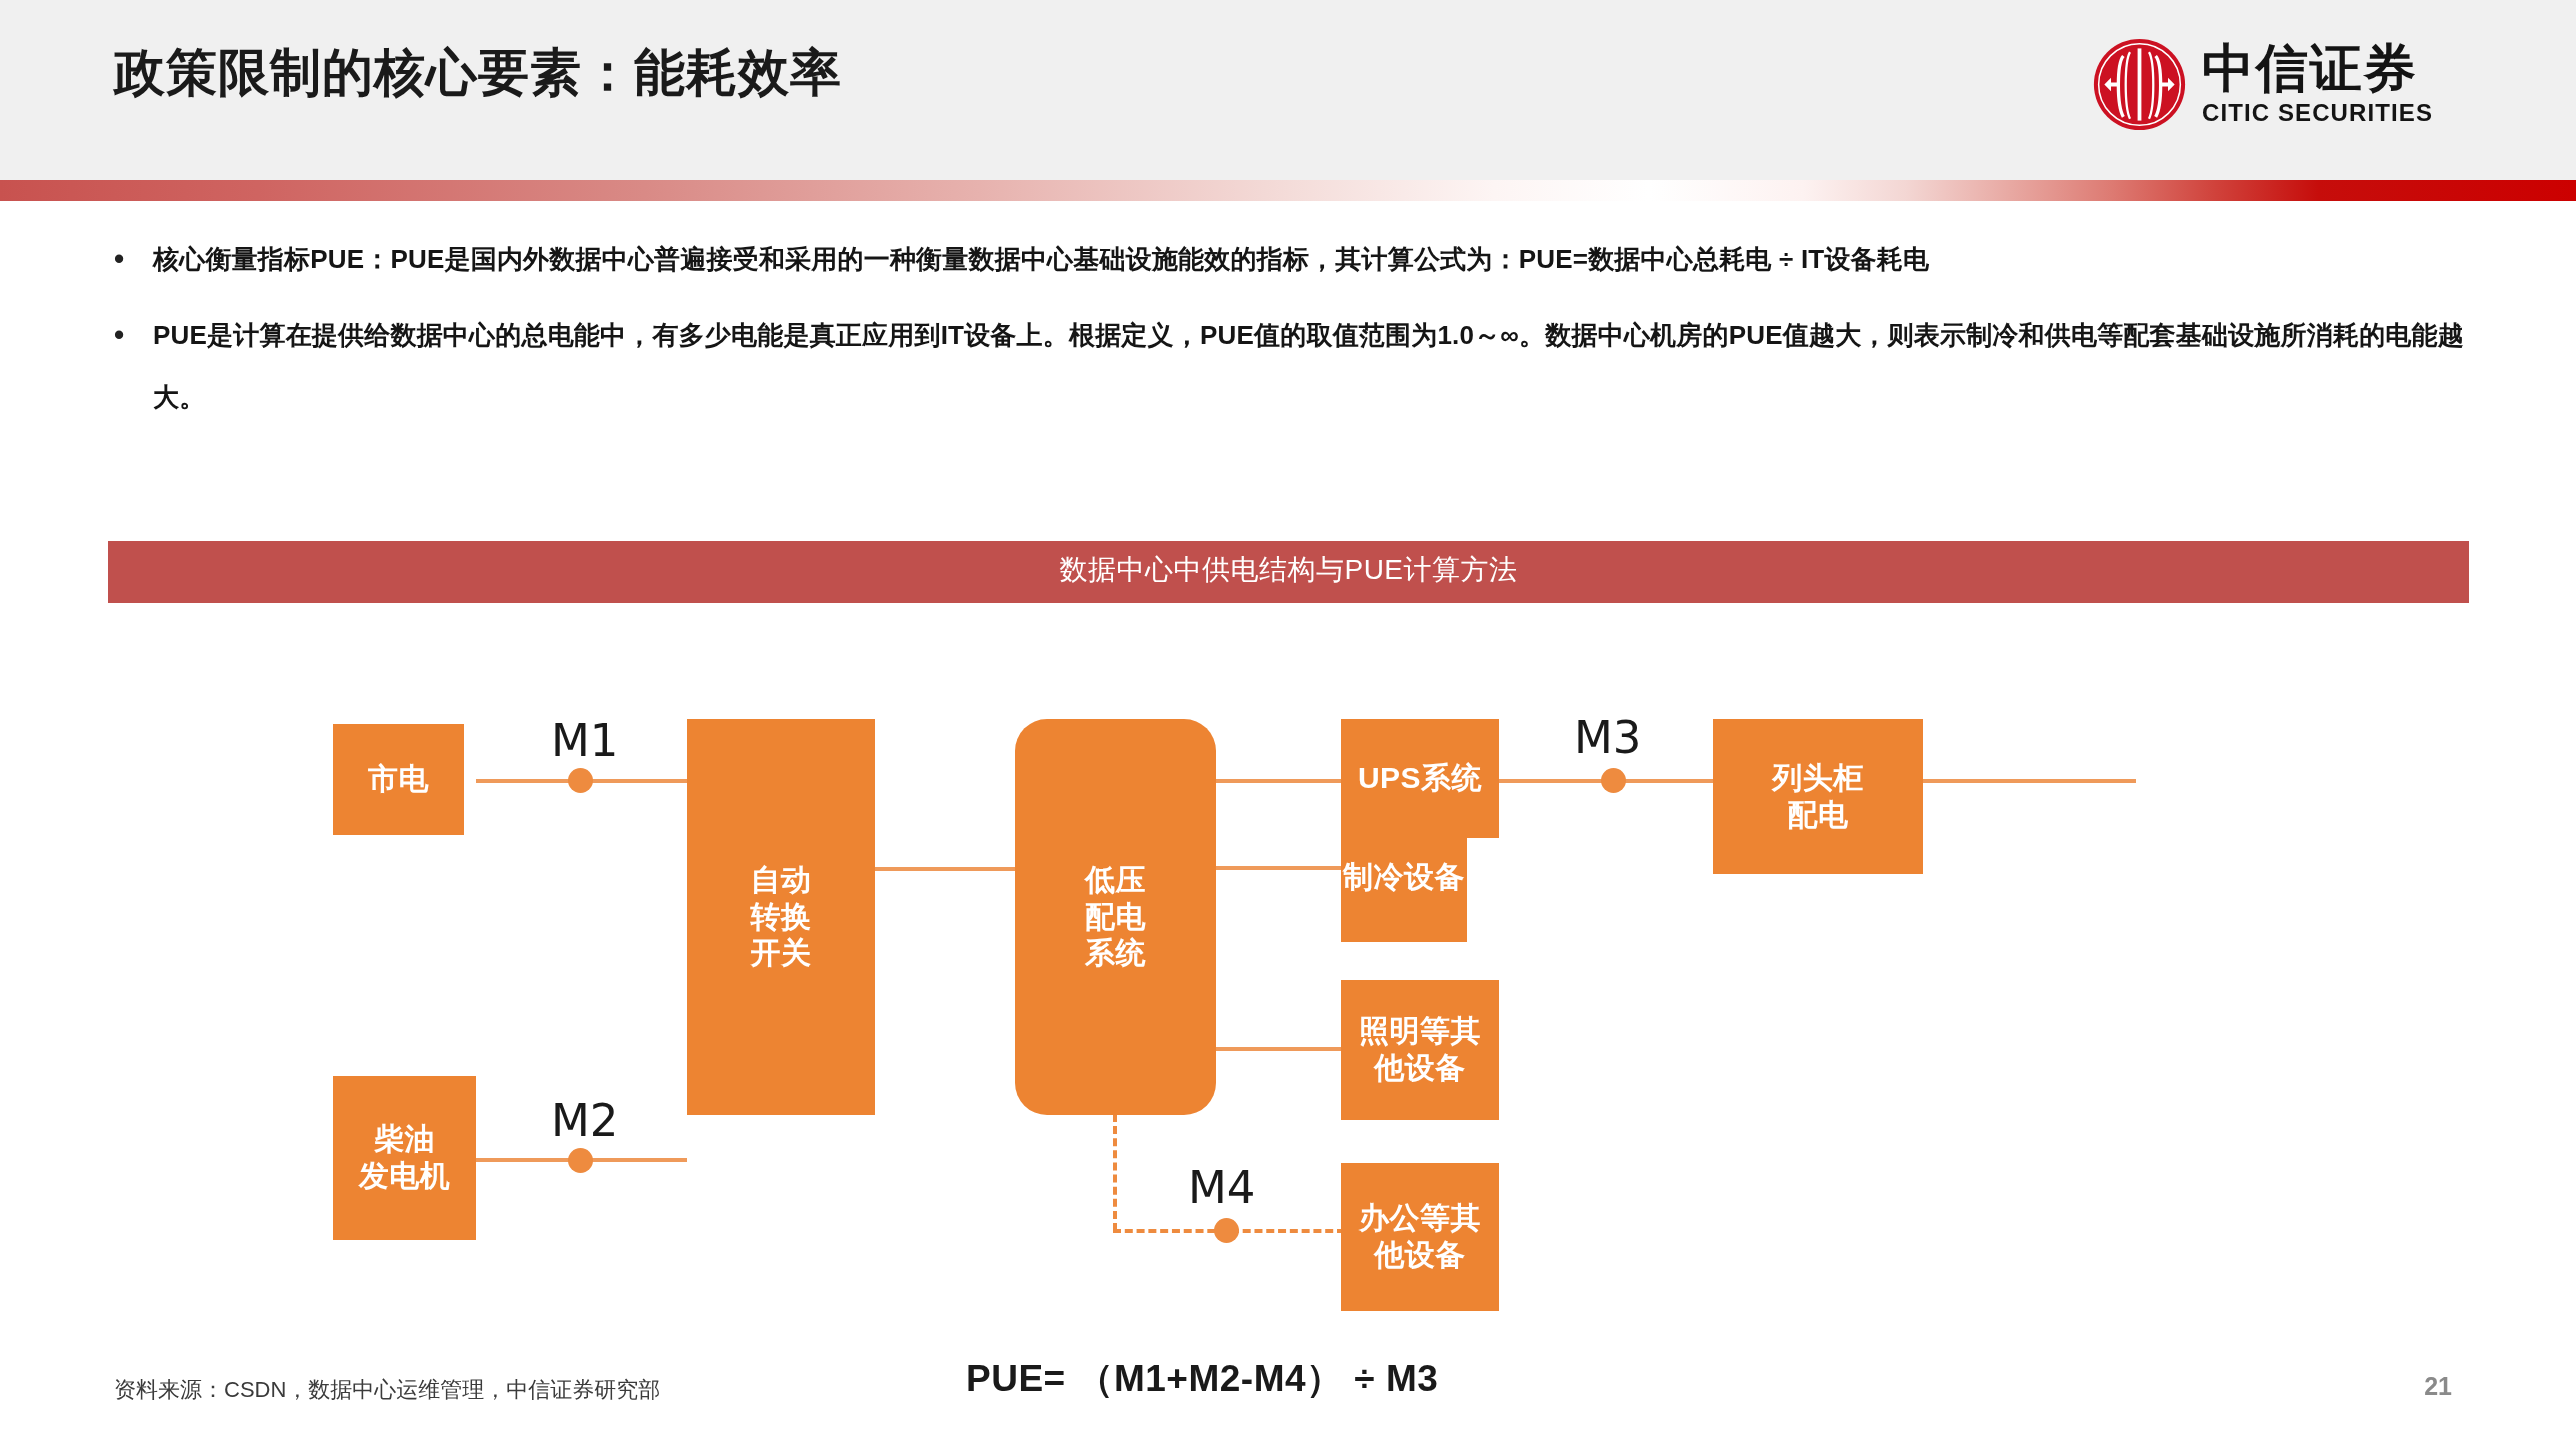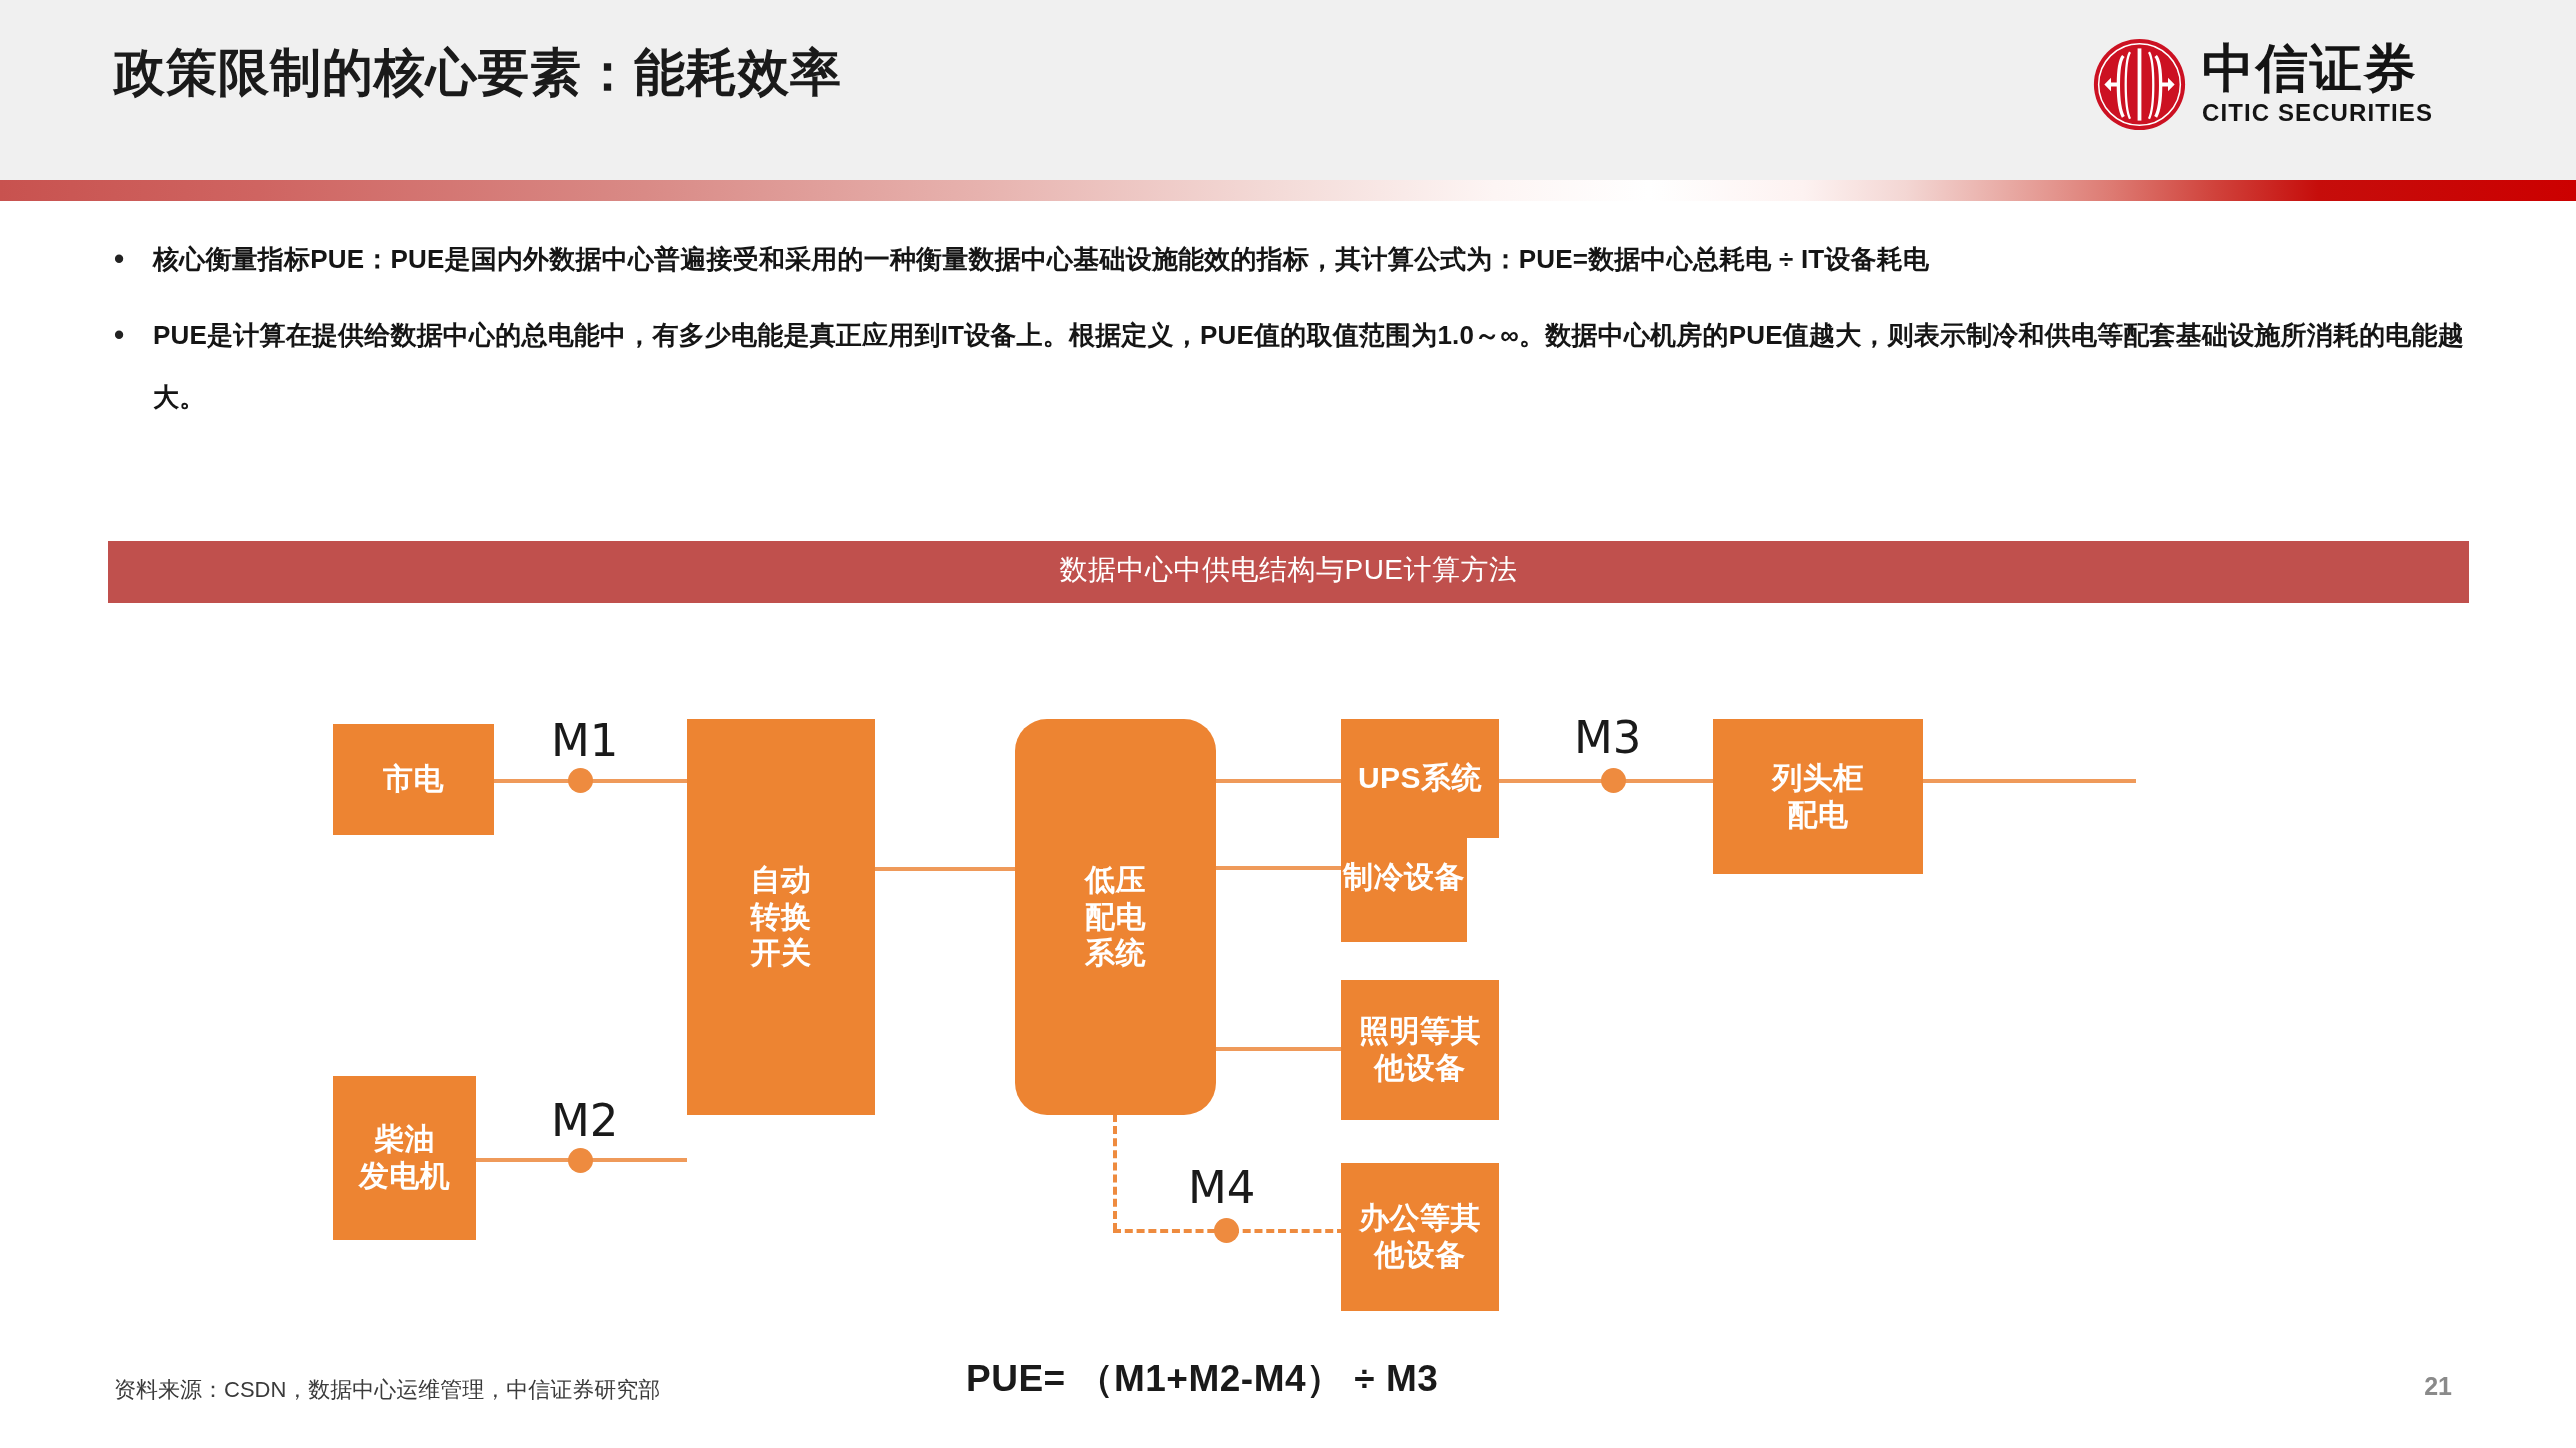--- a/index.html
+++ b/index.html
@@ -251,21 +251,21 @@
     <div class="edge edge-h" style="left:1215px; top:444px; width:126px;"></div>
 
     <div class="edge edge-h" style="left:1499px; top:176px; width:214px;"></div>
     <div class="edge edge-h" style="left:1923px; top:176px; width:213px;"></div>
 
     <div class="edge-dash-v" style="left:1113px; top:511px; height:117px;"></div>
     <div class="edge-dash-h" style="left:1113px; top:626px; width:232px;"></div>
 
     <div class="node" style="left:336px; top:642px; width:0; height:0;"></div>
 
-    <div class="node" style="left:333px; top:121px; width:161px; height:111px;">市电</div>
+    <div class="node" style="left:333px; top:121px; width:131px; height:111px;">市电</div>
 
     <div class="node" style="left:333px; top:473px; width:143px; height:164px;">柴油
 发电机</div>
 
     <div class="node" style="left:687px; top:116px; width:188px; height:396px;">自动
 转换
 开关</div>
 
     <div class="node" style="left:1015px; top:116px; width:201px; height:396px;border-radius:32px;">低压
 配电

